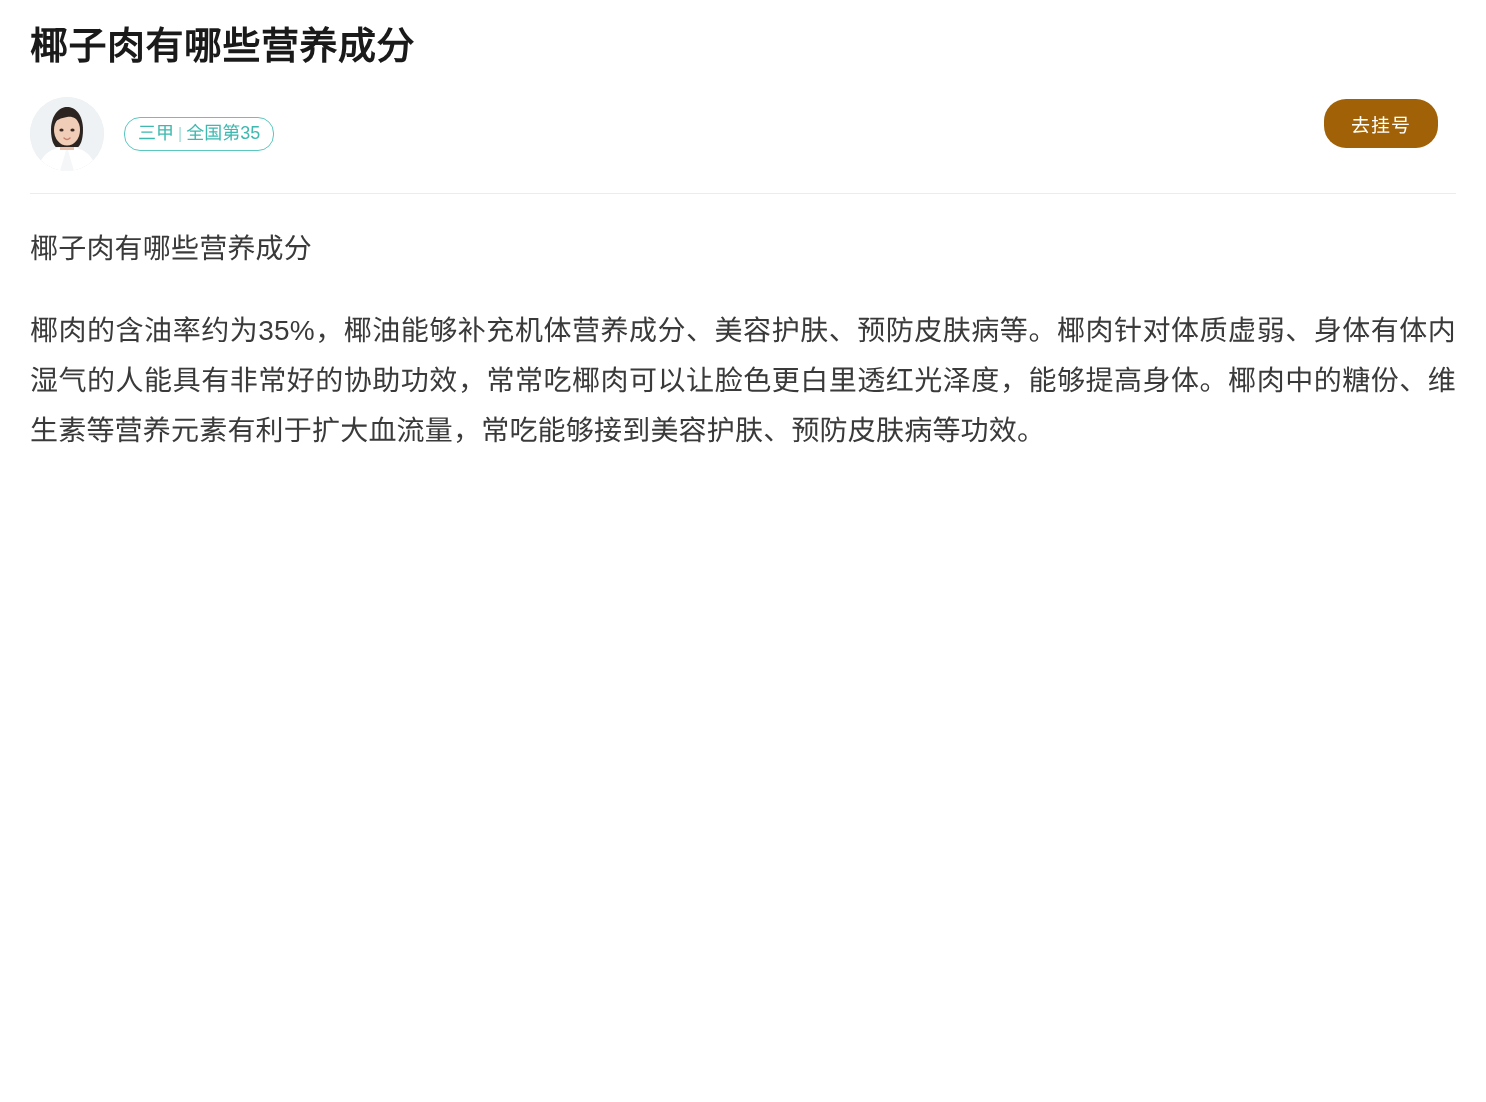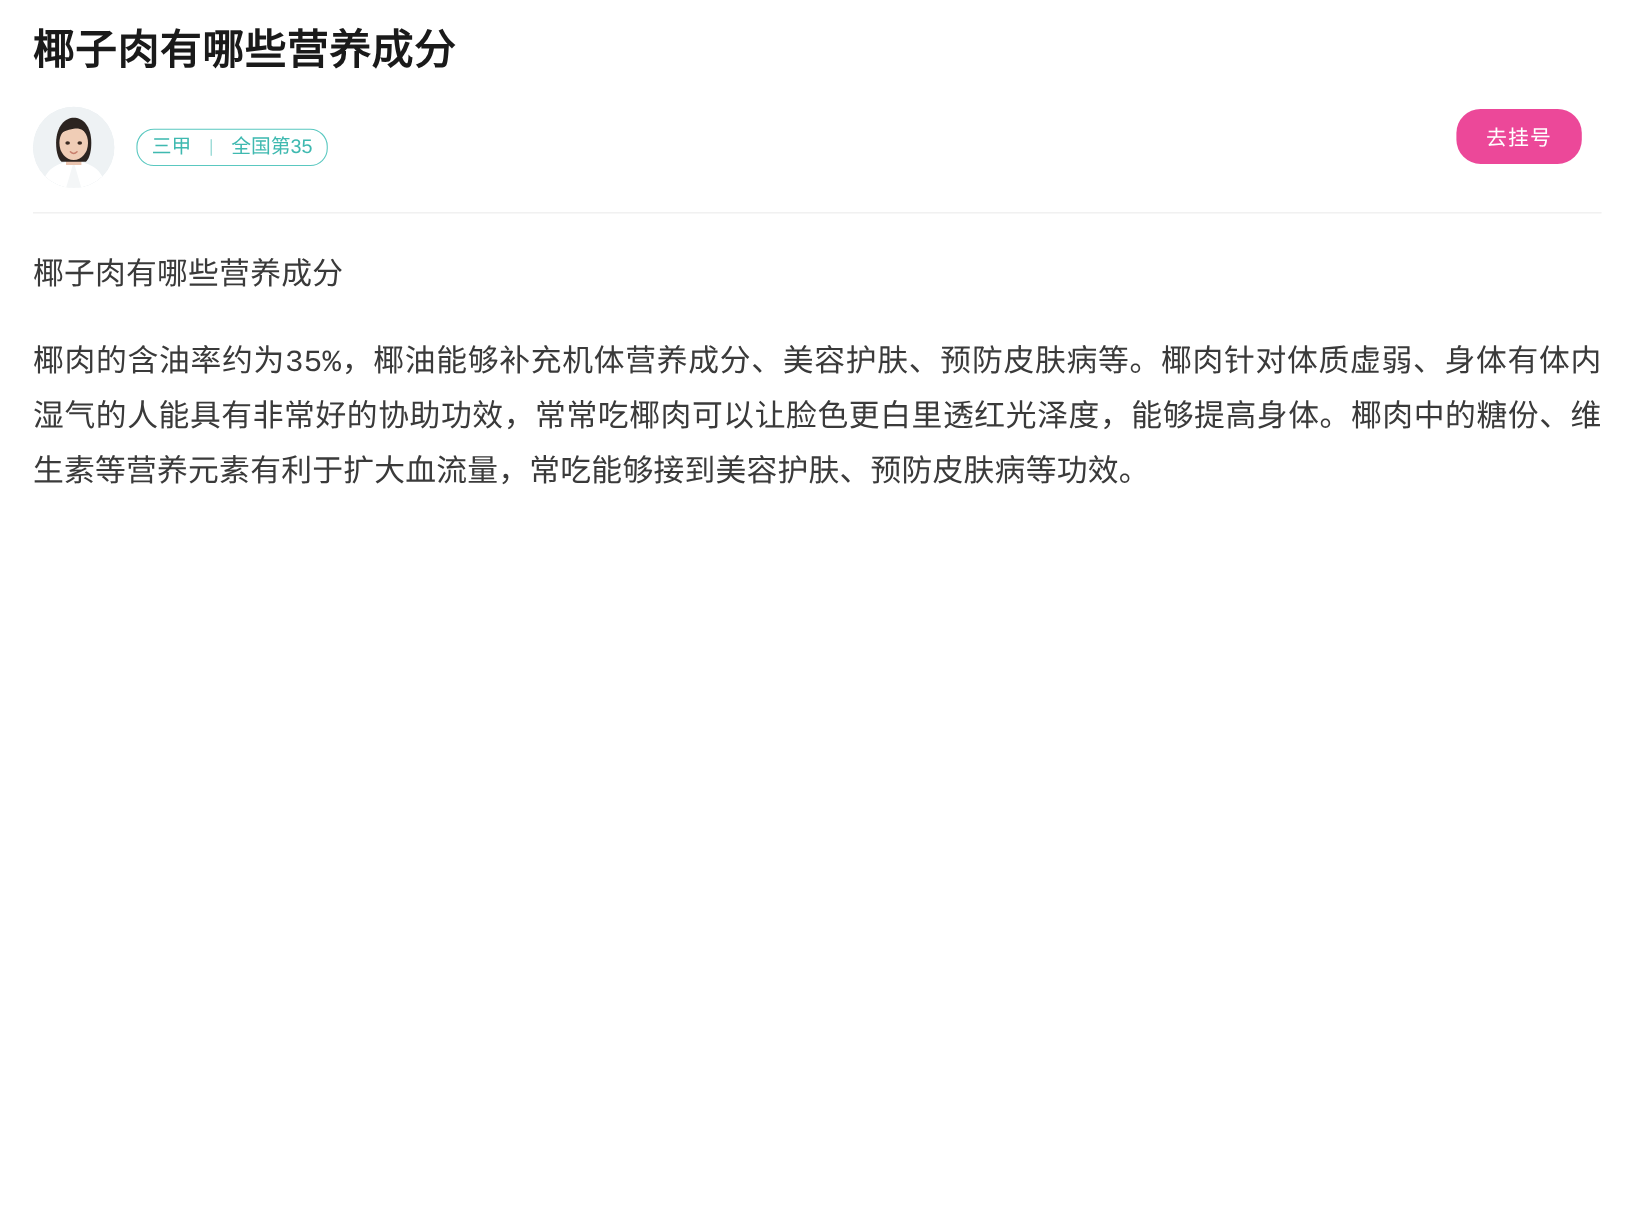--- a/index.html
+++ b/index.html
@@ -78,39 +78,39 @@
     align-items: center;
     gap: 12px;
   }
   .hospital-name {
     font-size: 21px;
     color: #444444;
   }
   .hospital-tag {
     display: inline-flex;
     align-items: center;
-    gap: 16px;
+    gap: 4px;
     border: 1px solid #5ac8c0;
     color: #3fb9b0;
     border-radius: 16px;
     padding: 2px 13px 3px 13px;
     font-size: 18px;
     line-height: 1.5;
     white-space: nowrap;
   }
   .hospital-tag .sep {
     color: #9fdcd8;
     font-size: 16px;
   }
 
   .register-btn {
     position: absolute;
     right: 18px;
     top: 28px;
-    background: #ec4899;
+    background: #a16207;
     color: #ffffff;
     font-size: 19px;
     border: none;
     border-radius: 22px;
     padding: 11px 27px;
     cursor: pointer;
     font-family: "Liberation Sans", sans-serif;
     letter-spacing: 1px;
   }
 
@@ -123,21 +123,21 @@
     font-size: 28px;
     line-height: 1.78;
     color: #3a3a3a;
     margin: 0 0 26px 0;
     letter-spacing: 0.2px;
     text-align: justify;
   }
   .sub-head {
     margin-bottom: 32px !important;
   }
-  .article-body p:last-child { margin-bottom: 0; font-family: Liberation Mono, monospace; }
+  .article-body p:last-child { margin-bottom: 0; }
 </style>
 </head>
 <body>
 
 <div class="page">
 
   <h1 class="article-title">椰子肉有哪些营养成分</h1>
 
   <div class="doctor-header">
 

